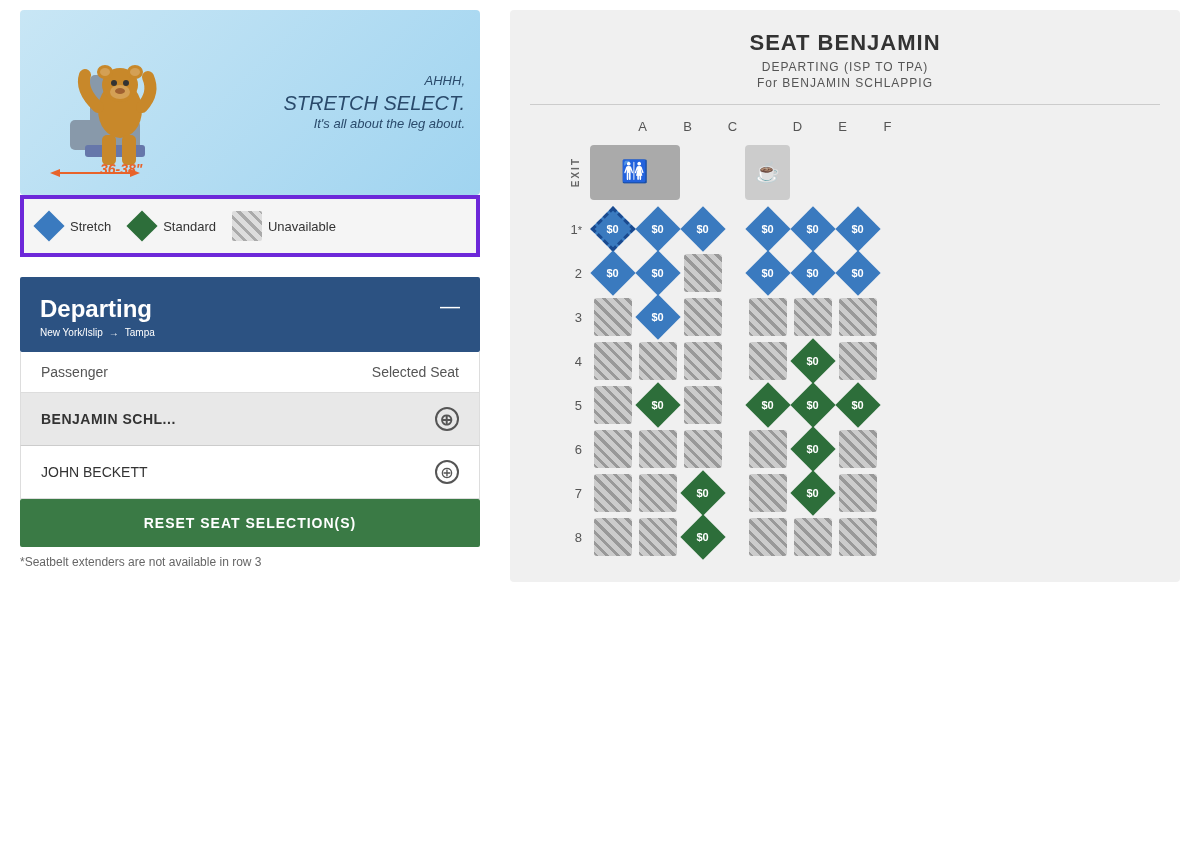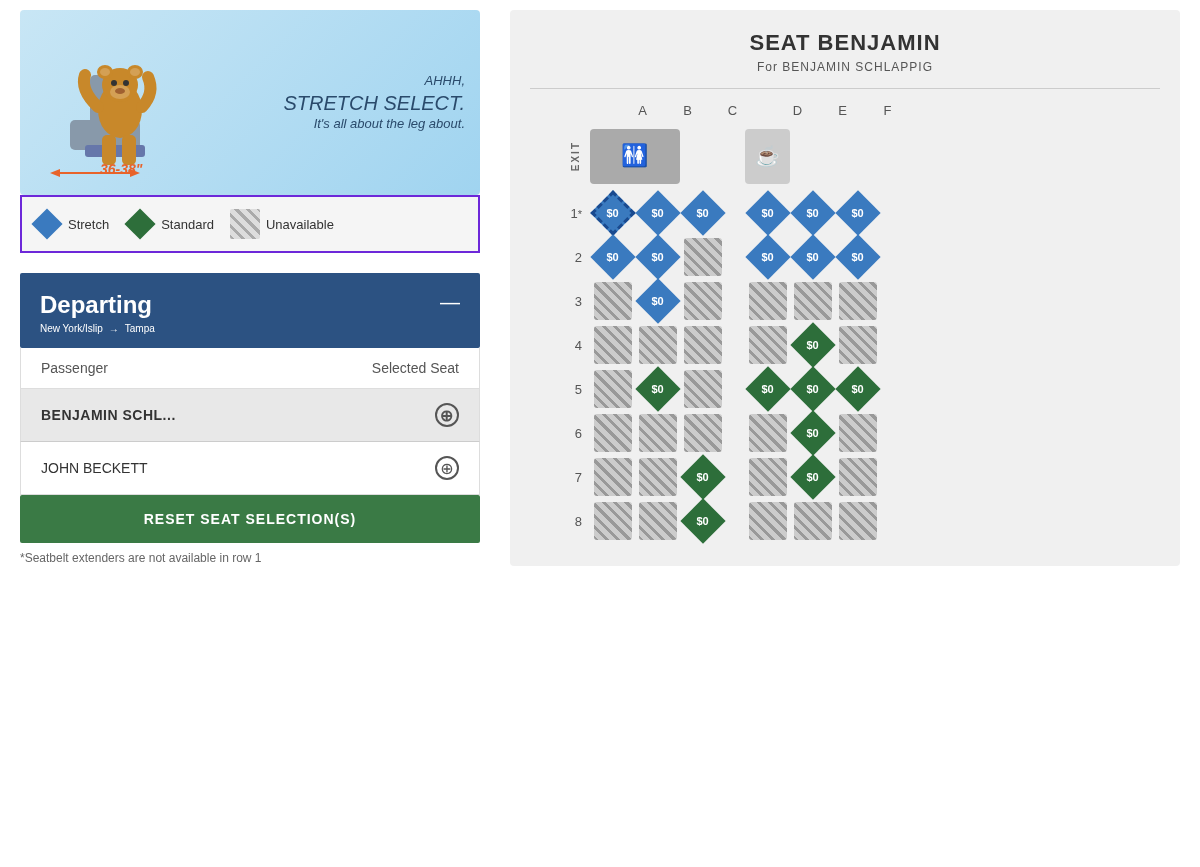--- a/index.html
+++ b/index.html
@@ -73,21 +73,21 @@
       font-size: 14px;
       font-style: italic;
     }
 
     .legend {
       display: flex;
       align-items: center;
       gap: 16px;
       padding: 12px 10px;
       background: #f5f5f5;
-      border: 2px solid #6d28d9;
+      border: 4px solid #6d28d9;
       margin-bottom: 20px;
     }
 
     .legend-item {
       display: flex;
       align-items: center;
       gap: 6px;
       font-size: 13px;
     }
 
@@ -346,25 +346,26 @@
         <div class="add-icon">⊕</div>
       </div>
 
       <div class="passenger-row2">
         <span>JOHN BECKETT</span>
         <div class="add-icon">⊕</div>
       </div>
 
       <button class="reset-button">RESET SEAT SELECTION(S)</button>
 
-      <div class="footnote">*Seatbelt extenders are not available in row 1</div>
+      <div class="footnote">*Seatbelt extenders are not available in row 3</div>
     </div>
 
     <div class="right-panel">
       <div class="seat-selection-title">SEAT BENJAMIN</div>
+      <div class="seat-selection-subtitle">DEPARTING (ISP TO TPA)</div>
       <div class="seat-selection-subtitle">For BENJAMIN SCHLAPPIG</div>
 
       <div class="divider"></div>
 
       <div class="seat-map-container">
 
         <div class="col-headers">
           <div></div>
           <div>A</div>
           <div>B</div>

